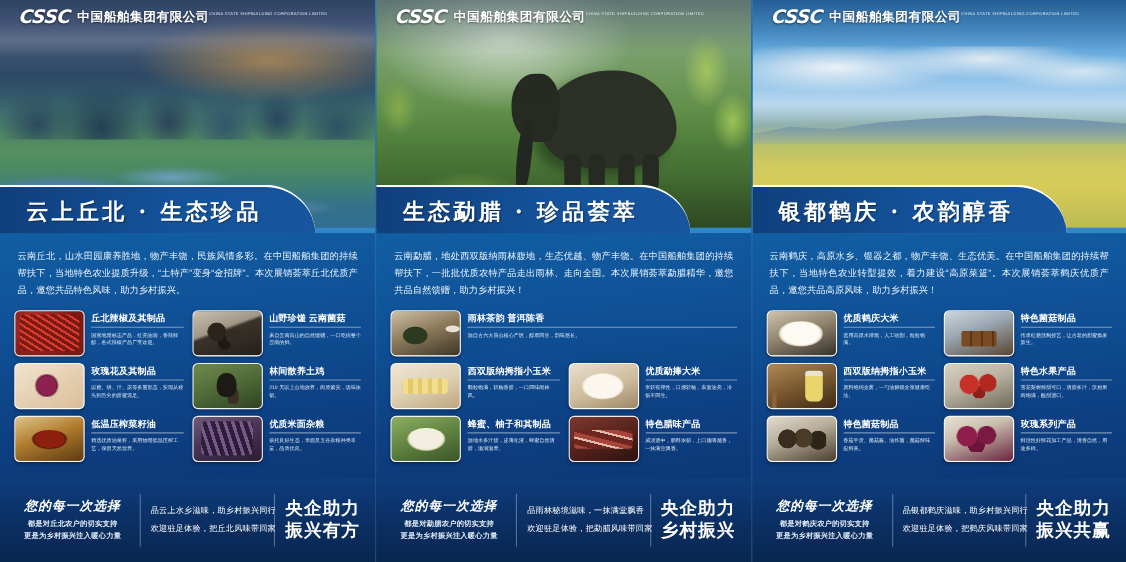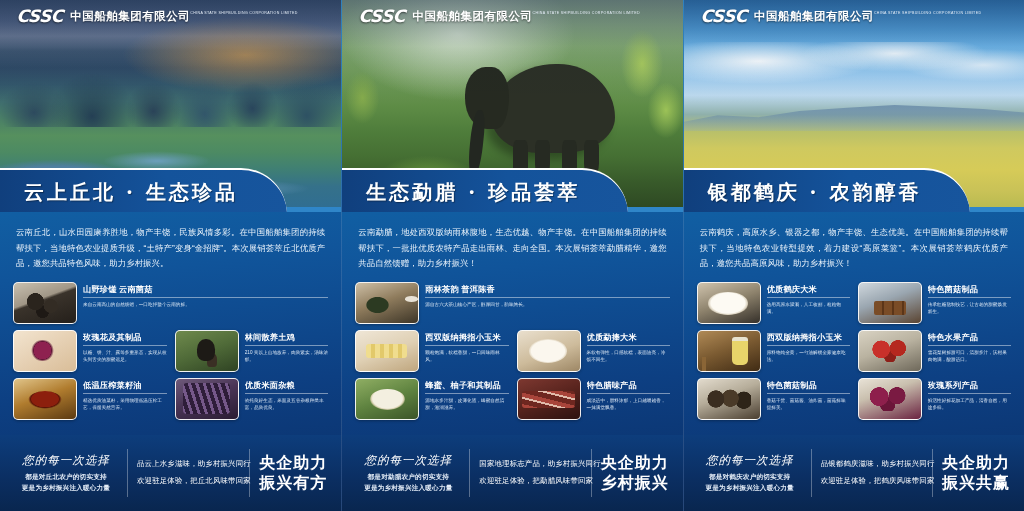--- a/index.html
+++ b/index.html
@@ -261,21 +261,21 @@
 
   
   .footer {
     position:absolute; left:0; bottom:0; width:100%; height:76px;
     background: linear-gradient(to bottom, #0d3d7c 0%, #0b2f63 55%, #09264f 100%);
     display:flex; align-items:center; padding: 0 14px;
   }
   .f-col1 { width:104px; flex:none; text-align:center; }
   .f-script {
     font-family:"DejaVu Serif","Liberation Serif",serif;
-    font-style:italic; font-weight:400; font-size:11.5px; color:#ffffff;
+    font-style:italic; font-weight:700; font-size:11.5px; color:#ffffff;
     letter-spacing:1px; white-space:nowrap; margin-bottom:4px;
   }
   .f-sub { font-size:6.6px; line-height:1.55; color:#e3ecf7; font-weight:700; letter-spacing:0.2px; white-space:nowrap; }
   .f-div { width:1px; align-self:stretch; margin:14px 9px; background:rgba(255,255,255,0.32); flex:none; }
   .f-col2 { flex:1; min-width:0; }
   .f-line { font-size:7.4px; line-height:2.25; color:#ffffff; letter-spacing:0.2px; white-space:nowrap; }
   .f-col3 { flex:none; text-align:center; }
   .f-big { font-size:16px; font-weight:700; color:#ffffff; line-height:1.25; letter-spacing:1px; white-space:nowrap; }
 </style>
 </head>
@@ -298,20 +298,27 @@
         <span class="banner-text">云上丘北 · 生态珍品</span>
       </div>
       <div class="banner-stripe"></div>
     </div>
 
     <p class="intro">云南丘北，山水田园康养胜地，物产丰饶，民族风情多彩。在中国船舶集团的持续帮扶下，当地特色农业提质升级，“土特产”变身“金招牌”。本次展销荟萃丘北优质产品，邀您共品特色风味，助力乡村振兴。</p>
 
     <div class="cards">
       <div class="card-row">
         <div class="card">
+          <div class="card-thumb t-chili"></div>
+          <div class="card-body">
+            <div class="card-title">丘北辣椒及其制品</div>
+            <div class="card-desc">国家地理标志产品，红亮油润，香辣鲜醇，各式辣椒产品广受欢迎。</div>
+          </div>
+        </div>
+        <div class="card">
           <div class="card-thumb t-mushroom"></div>
           <div class="card-body">
             <div class="card-title">山野珍馐 云南菌菇</div>
             <div class="card-desc">来自云南高山的自然馈赠，一口吃掉整个云南的鲜。</div>
           </div>
         </div>
       </div>
       <div class="card-row">
         <div class="card">
           <div class="card-thumb t-rose"></div>
@@ -438,21 +445,21 @@
     </div>
 
     <div class="footer">
       <div class="f-col1">
         <div class="f-script">您的每一次选择</div>
         <div class="f-sub">都是对勐腊农户的切实支持</div>
         <div class="f-sub">更是为乡村振兴注入暖心力量</div>
       </div>
       <div class="f-div"></div>
       <div class="f-col2">
-        <div class="f-line">国家地理标志产品，助乡村振兴同行</div>
+        <div class="f-line">品雨林秘境滋味，一抹满堂飘香</div>
         <div class="f-line">欢迎驻足体验，把勐腊风味带回家</div>
       </div>
       <div class="f-div"></div>
       <div class="f-col3">
         <div class="f-big">央企助力</div>
         <div class="f-big">乡村振兴</div>
       </div>
     </div>
   </div>
 

